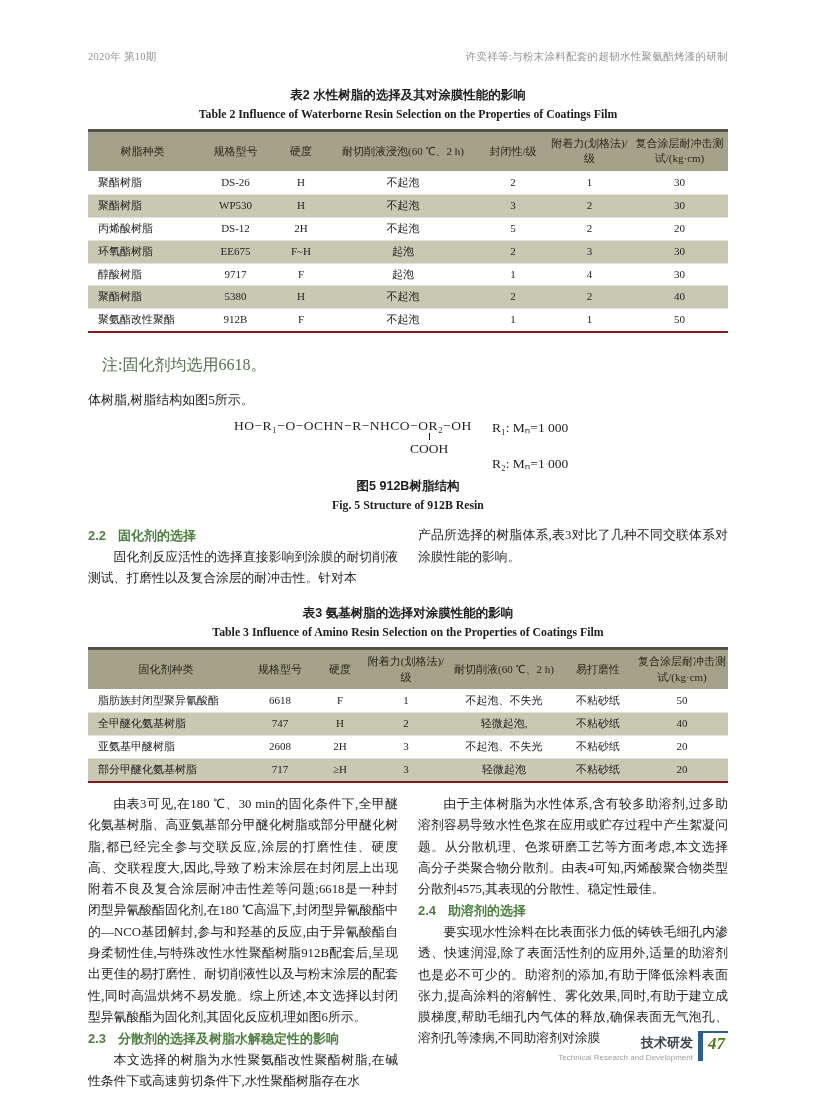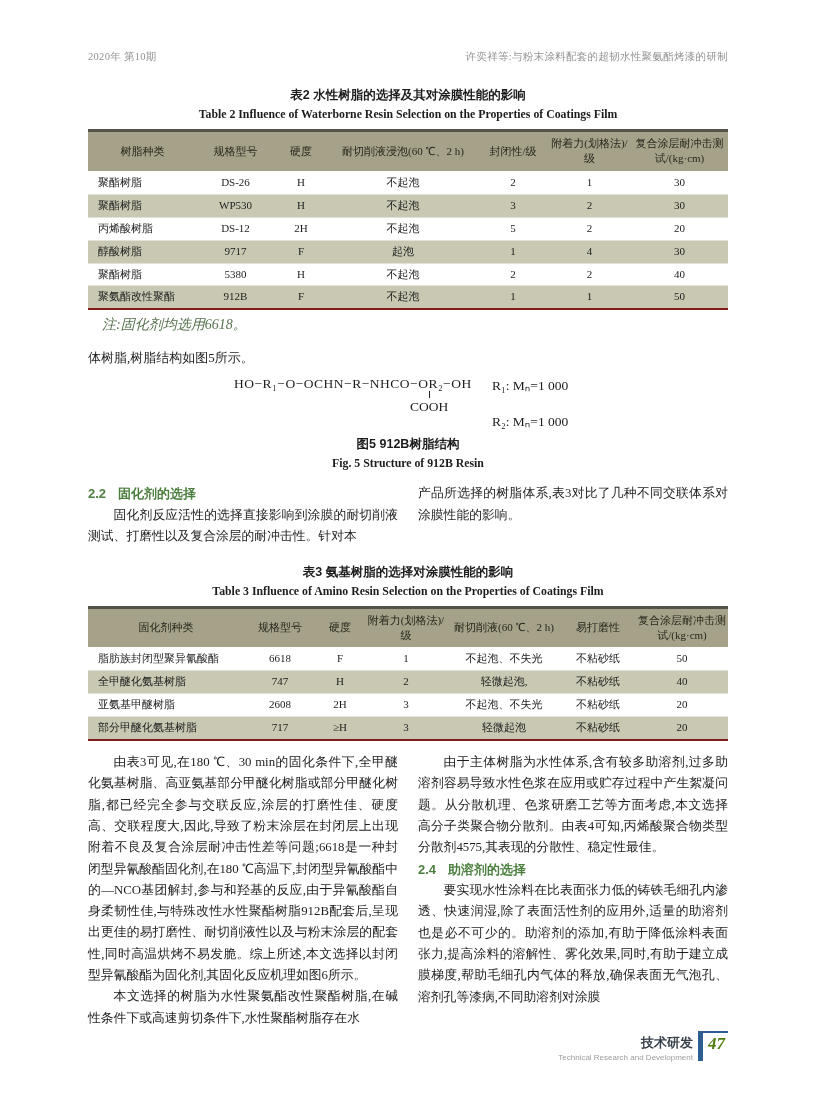--- a/index.html
+++ b/index.html
@@ -20,21 +20,21 @@
   table.data{width:640px;border-collapse:collapse;margin-top:7px;
     border-top:3px solid #54534a;border-bottom:2px solid #7f1d1d;
     font-size:11px;table-layout:fixed;}
   table.data thead th{background:#a5a289;color:#26261c;font-weight:normal;
     padding:4px 2px;line-height:1.4;vertical-align:middle;}
   table.data tbody td{text-align:center;padding:3px 2px;border-top:1px solid #e2e2d8;line-height:1.45;}
   table.data tbody tr:first-child td{border-top:1px solid #ffffff;}
   table.data tbody tr:nth-child(even){background:#c9c9b3;}
   table.data tbody td:first-child{text-align:left;padding-left:10px;}
   
-  .note{font-size:14px;color:#55714d;font-style:italic;margin-top:6px;padding-left:14px;}
+  .note{font-size:16px;color:#55714d;margin-top:22px;padding-left:14px;}
   
   .intro-line{font-size:13px;margin-top:15px;}
   .formula{position:relative;height:52px;margin-top:7px;font-size:13.5px;}
   .formula .main{position:absolute;left:146px;top:2px;letter-spacing:.5px;}
   .formula .bond{position:absolute;left:341px;top:17px;width:1px;height:7px;background:#222;}
   .formula .cooh{position:absolute;left:322px;top:25px;}
   .formula .rv1{position:absolute;left:404px;top:2px;}
   .formula .rv2{position:absolute;left:404px;top:38px;}
   
   .fig-cap-cn{text-align:center;font-weight:bold;font-size:12.5px;margin-top:10px;
@@ -115,20 +115,29 @@
         <tr>
           <td>丙烯酸树脂</td>
           <td>DS-12</td>
           <td>2H</td>
           <td>不起泡</td>
           <td>5</td>
           <td>2</td>
           <td>20</td>
         </tr>
         <tr>
+          <td>环氧酯树脂</td>
+          <td>EE675</td>
+          <td>F~H</td>
+          <td>起泡</td>
+          <td>2</td>
+          <td>3</td>
+          <td>30</td>
+        </tr>
+        <tr>
           <td>醇酸树脂</td>
           <td>9717</td>
           <td>F</td>
           <td>起泡</td>
           <td>1</td>
           <td>4</td>
           <td>30</td>
         </tr>
         <tr>
           <td>聚酯树脂</td>
@@ -238,20 +247,23 @@
           <td>轻微起泡</td>
           <td>不粘砂纸</td>
           <td>20</td>
         </tr>
       </tbody>
   </table>
 
   <div class="two-col body-cols">
     <div class="col">
       <p class="ind">由表3可见,在180 ℃、30 min的固化条件下,全甲醚化氨基树脂、高亚氨基部分甲醚化树脂或部分甲醚化树脂,都已经完全参与交联反应,涂层的打磨性佳、硬度高、交联程度大,因此,导致了粉末涂层在封闭层上出现附着不良及复合涂层耐冲击性差等问题;6618是一种封闭型异氰酸酯固化剂,在180 ℃高温下,封闭型异氰酸酯中的—NCO基团解封,参与和羟基的反应,由于异氰酸酯自身柔韧性佳,与特殊改性水性聚酯树脂912B配套后,呈现出更佳的易打磨性、耐切削液性以及与粉末涂层的配套性,同时高温烘烤不易发脆。综上所述,本文选择以封闭型异氰酸酯为固化剂,其固化反应机理如图6所示。</p>
+      <div class="sec-h">
+        <span class="num">2.3</span><span>分散剂的选择及树脂水解稳定性的影响</span>
+      </div>
       <p class="ind">本文选择的树脂为水性聚氨酯改性聚酯树脂,在碱性条件下或高速剪切条件下,水性聚酯树脂存在水</p>
     </div>
     <div class="col">
       <p class="ind">由于主体树脂为水性体系,含有较多助溶剂,过多助溶剂容易导致水性色浆在应用或贮存过程中产生絮凝问题。从分散机理、色浆研磨工艺等方面考虑,本文选择高分子类聚合物分散剂。由表4可知,丙烯酸聚合物类型分散剂4575,其表现的分散性、稳定性最佳。</p>
       <div class="sec-h">
         <span class="num">2.4</span><span>助溶剂的选择</span>
       </div>
       <p class="ind">要实现水性涂料在比表面张力低的铸铁毛细孔内渗透、快速润湿,除了表面活性剂的应用外,适量的助溶剂也是必不可少的。助溶剂的添加,有助于降低涂料表面张力,提高涂料的溶解性、雾化效果,同时,有助于建立成膜梯度,帮助毛细孔内气体的释放,确保表面无气泡孔、溶剂孔等漆病,不同助溶剂对涂膜</p>
     </div>
   </div>

